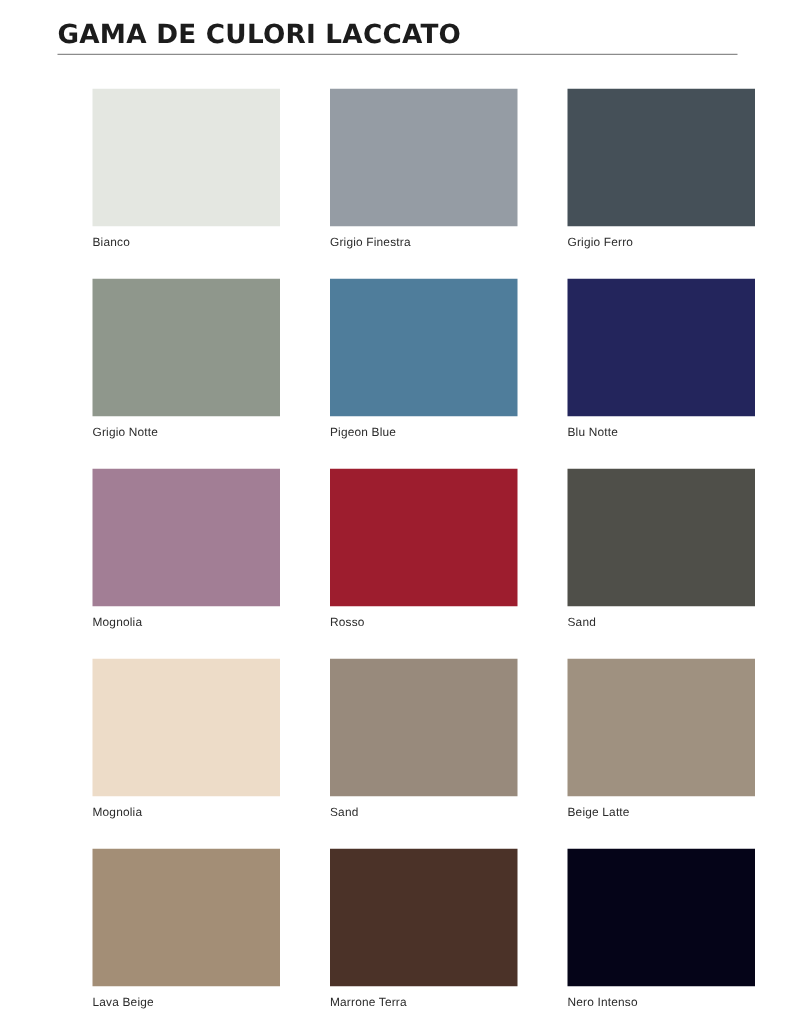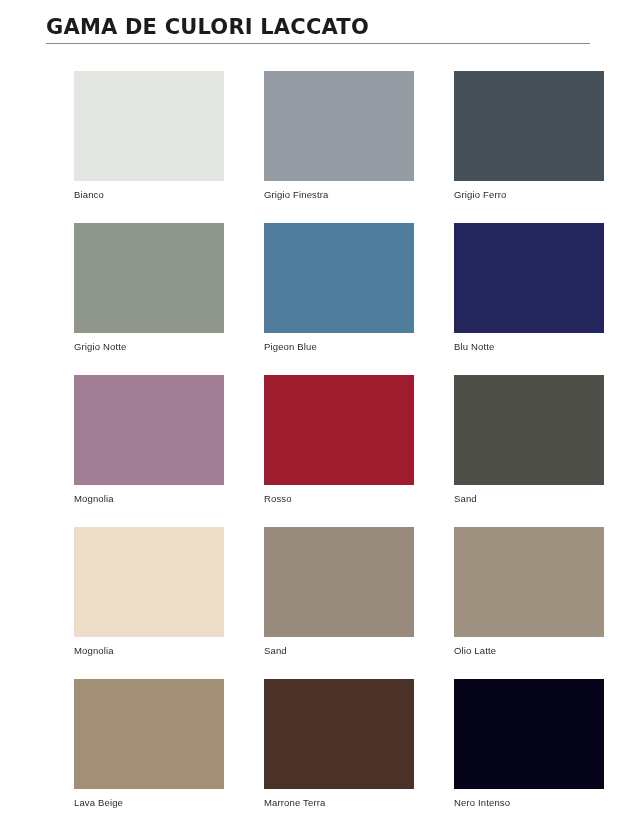--- a/index.html
+++ b/index.html
@@ -117,21 +117,21 @@
       <div class="swatch-cell">
         <div class="swatch-chip" style="background-color: rgb(237, 220, 200);"></div>
         <div class="swatch-label">Mognolia</div>
       </div>
       <div class="swatch-cell">
         <div class="swatch-chip" style="background-color: rgb(152, 138, 124);"></div>
         <div class="swatch-label">Sand</div>
       </div>
       <div class="swatch-cell">
         <div class="swatch-chip" style="background-color: rgb(159, 145, 128);"></div>
-        <div class="swatch-label">Olio Latte</div>
+        <div class="swatch-label">Beige Latte</div>
       </div>
       <div class="swatch-cell">
         <div class="swatch-chip" style="background-color: rgb(163, 142, 118);"></div>
         <div class="swatch-label">Lava Beige</div>
       </div>
       <div class="swatch-cell">
         <div class="swatch-chip" style="background-color: rgb(75, 50, 40);"></div>
         <div class="swatch-label">Marrone Terra</div>
       </div>
       <div class="swatch-cell">

